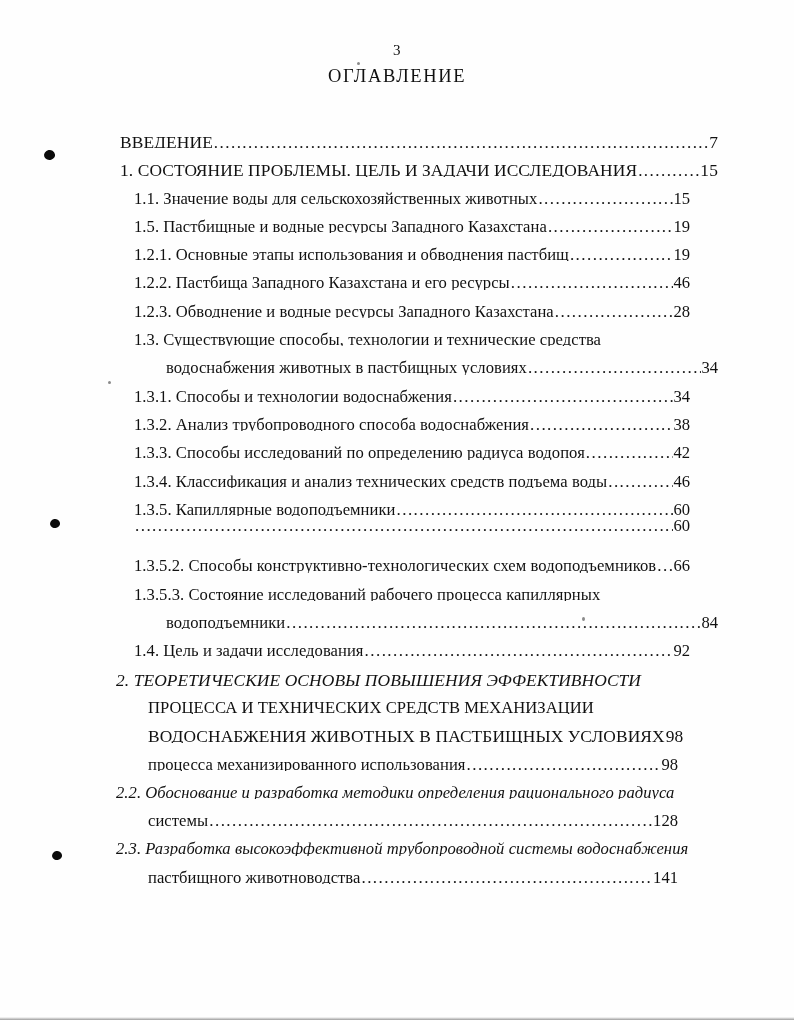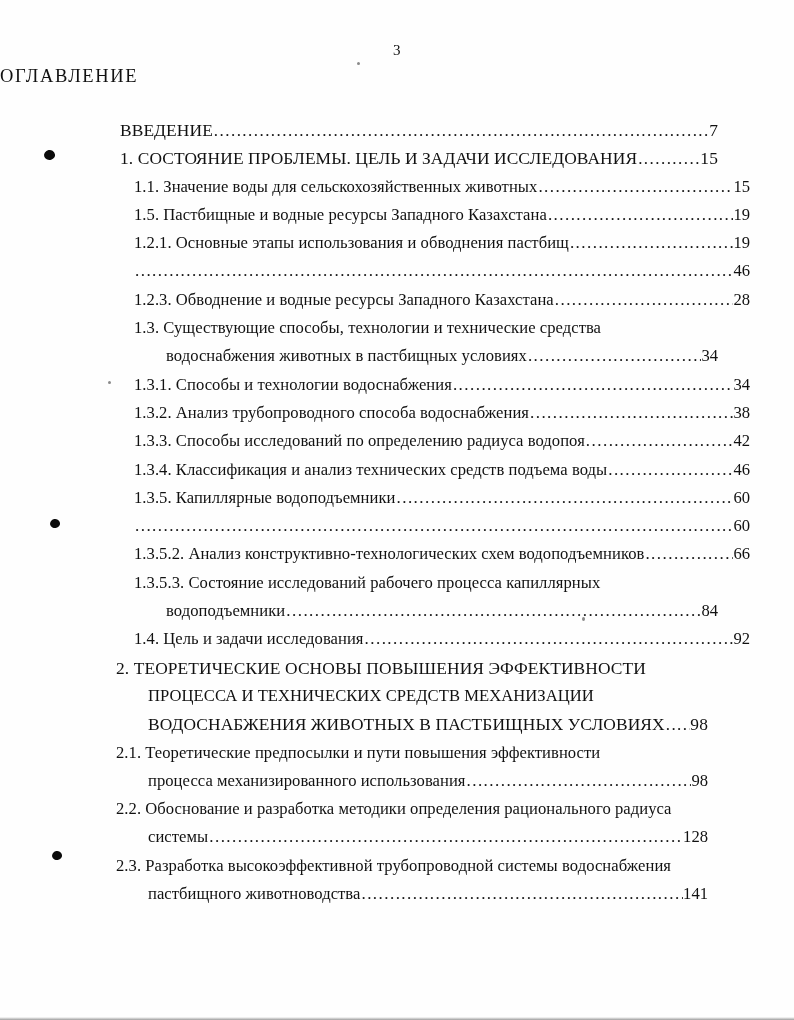--- a/index.html
+++ b/index.html
@@ -27,21 +27,21 @@
     width: 794px;
     text-align: center;
     font-size: 15px;
     letter-spacing: 0.3px;
   }
   .doc-title {
     position: absolute;
     top: 66px;
     left: 0;
     width: 794px;
-    text-align: left;
+    text-align: center;
     font-size: 18.5px;
     letter-spacing: 1.6px;
   }
 
   
   .toc {
     position: absolute;
     top: 120px;
     left: 0;
     width: 794px;
@@ -50,20 +50,21 @@
     display: flex;
     align-items: baseline;
     height: 28.3px;
     box-sizing: border-box;
     white-space: nowrap;
     overflow: hidden;
   }
   .toc-text {
     flex: 0 0 auto;
     letter-spacing: 0.05px;
+    margin-top: 12px;
   }
   .leader {
     flex: 1 1 auto;
     overflow: hidden;
     white-space: nowrap;
     font-size: 17px;
     letter-spacing: 1.45px;
     margin: 0 0 0 1px;
     line-height: 1;
     color: #151515;
@@ -73,24 +74,24 @@
     padding-left: 0px;
   }
 
   
   .lvl-chapter { font-size: 17.4px; letter-spacing: 0.15px; }
   .lvl-chapter .toc-text { letter-spacing: 0.1px; }
   .lvl-sub     { font-size: 16.6px; }
   .lvl-cont    { font-size: 16.6px; }
 
   .ind-0  { padding-left: 120px; padding-right: 76px; }
-  .ind-1  { padding-left: 134px; padding-right: 44px; }
-  .ind-2  { padding-left: 116px; padding-right: 104px; }
+  .ind-1  { padding-left: 134px; padding-right: 104px; }
+  .ind-2  { padding-left: 116px; padding-right: 104px; font-style: italic; }
   .cont-1 { padding-left: 166px; padding-right: 76px; }
-  .cont-2 { padding-left: 148px; padding-right: 86px; }
+  .cont-2 { padding-left: 148px; padding-right: 116px; }
 
   
   .blot {
     position: absolute;
     background: #0b0b0b;
     border-radius: 52% 48% 46% 54% / 50% 55% 45% 50%;
     transform: rotate(-14deg);
   }
   .speck {
     position: absolute;
@@ -134,20 +135,21 @@
         <span class="toc-text">1.5. Пастбищные и водные ресурсы Западного Казахстана</span>
         <span class="leader">.................................................................................................................................</span>
         <span class="page-num">19</span>
       </div>
       <div class="toc-line lvl-sub ind-1">
         <span class="toc-text">1.2.1. Основные этапы использования и обводнения пастбищ</span>
         <span class="leader">.................................................................................................................................</span>
         <span class="page-num">19</span>
       </div>
       <div class="toc-line lvl-sub ind-1">
+        <span class="toc-text">1.2.2. Пастбища Западного Казахстана и его ресурсы</span>
         <span class="leader">.................................................................................................................................</span>
         <span class="page-num">46</span>
       </div>
       <div class="toc-line lvl-sub ind-1">
         <span class="toc-text">1.2.3. Обводнение и водные ресурсы Западного Казахстана</span>
         <span class="leader">.................................................................................................................................</span>
         <span class="page-num">28</span>
       </div>
       <div class="toc-line lvl-sub ind-1 nogap">
         <span class="toc-text">1.3. Существующие способы, технологии и технические средства</span>
@@ -180,21 +182,21 @@
       <div class="toc-line lvl-sub ind-1">
         <span class="toc-text">1.3.5. Капиллярные водоподъемники</span>
         <span class="leader">.................................................................................................................................</span>
         <span class="page-num">60</span>
       </div>
       <div class="toc-line lvl-sub ind-1">
         <span class="leader">.................................................................................................................................</span>
         <span class="page-num">60</span>
       </div>
       <div class="toc-line lvl-sub ind-1">
-        <span class="toc-text">1.3.5.2. Анализ конструктивно-технологических схем водоподъемников</span>
+        <span class="toc-text">1.3.5.2. Способы конструктивно-технологических схем водоподъемников</span>
         <span class="leader">.................................................................................................................................</span>
         <span class="page-num">66</span>
       </div>
       <div class="toc-line lvl-sub ind-1 nogap">
         <span class="toc-text">1.3.5.3. Состояние исследований рабочего процесса капиллярных</span>
       </div>
       <div class="toc-line lvl-cont cont-1">
         <span class="toc-text">водоподъемники</span>
         <span class="leader">.................................................................................................................................</span>
         <span class="page-num">84</span>
@@ -207,23 +209,20 @@
       <div class="toc-line lvl-chapter ind-2 nogap">
         <span class="toc-text">2. ТЕОРЕТИЧЕСКИЕ ОСНОВЫ ПОВЫШЕНИЯ ЭФФЕКТИВНОСТИ</span>
       </div>
       <div class="toc-line lvl-cont cont-2 nogap">
         <span class="toc-text">ПРОЦЕССА И ТЕХНИЧЕСКИХ СРЕДСТВ МЕХАНИЗАЦИИ</span>
       </div>
       <div class="toc-line lvl-chapter cont-2">
         <span class="toc-text">ВОДОСНАБЖЕНИЯ ЖИВОТНЫХ В ПАСТБИЩНЫХ УСЛОВИЯХ</span>
         <span class="leader">.................................................................................................................................</span>
         <span class="page-num">98</span>
-      </div>
-      <div class="toc-line lvl-sub ind-2 nogap">
-        <span class="toc-text">2.1. Теоретические предпосылки и пути повышения эффективности</span>
       </div>
       <div class="toc-line lvl-cont cont-2">
         <span class="toc-text">процесса механизированного использования</span>
         <span class="leader">.................................................................................................................................</span>
         <span class="page-num">98</span>
       </div>
       <div class="toc-line lvl-sub ind-2 nogap">
         <span class="toc-text">2.2. Обоснование и разработка методики определения рационального радиуса</span>
       </div>
       <div class="toc-line lvl-cont cont-2">

